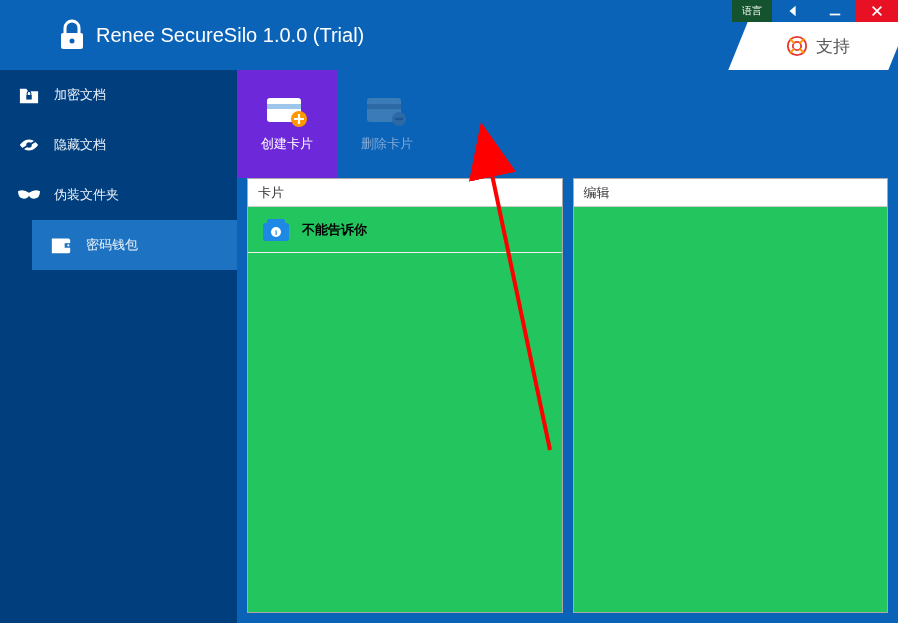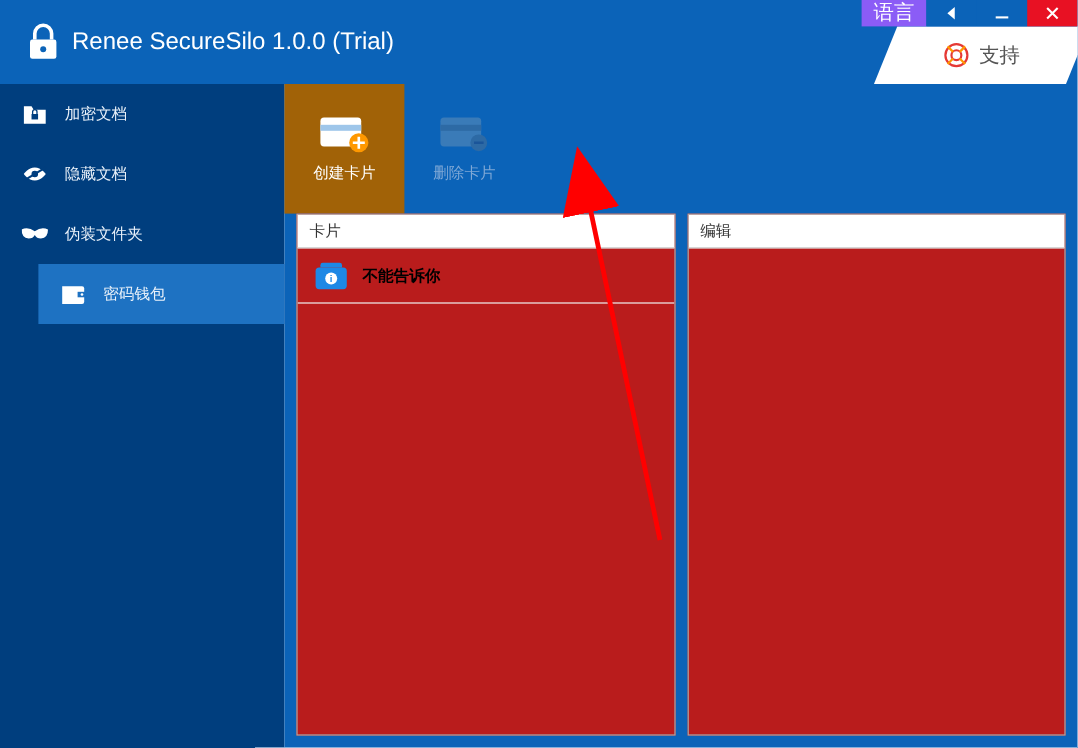--- a/index.html
+++ b/index.html
@@ -2,27 +2,27 @@
 <html><head>
 <meta charset="utf-8">
 <style>
 * { margin: 0; padding: 0; box-sizing: border-box; font-family: "Microsoft YaHei", Arial, sans-serif; }
 html, body { width: 898px; height: 623px; overflow: hidden; }
 
 .window { width: 898px; height: 623px; display: flex; flex-direction: column; background: #fff; position: relative; }
 
 
 .sysbar { position: absolute; top: 0; right: 0; display: flex; align-items: stretch; height: 22px; z-index: 20; }
-.sysbar .lang { color: #fff; font-size: 17px; padding: 0 10px; line-height: 22px; background: #8b5cf6; cursor: pointer; }
+.sysbar .lang { color: #fff; font-size: 10px; padding: 0 10px; line-height: 22px; background: #14532d; cursor: pointer; }
 .sysbar .btn { width: 42px; display: flex; align-items: center; justify-content: center; background: #0b63b8; cursor: pointer; }
 .sysbar .btn.close { background: #e81123; }
 .sysbar svg { width: 14px; height: 14px; fill: #fff; }
 
 
-.header { height: 70px; background: #0b63b8; display: flex; align-items: center; position: relative; }
+.header { height: 70px; background: #0b63b8; display: flex; align-items: center; position: relative; padding-left: 36px; }
 .title-wrap { display: flex; align-items: center; gap: 10px; padding-left: 22px; width: 430px; }
 .title-text { color: #fff; font-size: 20px; }
 
 
 .top-tabs { position: absolute; right: 0; bottom: 0; top: 22px; display: flex; align-items: stretch; }
 .top-tab { position: relative; width: 150px; display: flex; align-items: center; justify-content: center; gap: 8px; font-size: 17px; }
 .top-tab .skew { position: absolute; inset: 0; transform: skewX(-22deg); }
 .top-tab span, .top-tab .ticon { position: relative; z-index: 1; }
 .top-tab.register .skew { background: #f59a00; }
 .top-tab.register span { color: #fff; }
@@ -41,26 +41,26 @@
 .sidebar { width: 237px; background: #003e7e; display: flex; flex-direction: column; }
 .side-item { height: 50px; display: flex; align-items: center; gap: 14px; padding-left: 18px; color: #eaf2fa; font-size: 13px; cursor: pointer; }
 .side-item.selected { background: #1e72c2; margin-left: 32px; }
 .side-item .sicon { width: 22px; height: 22px; display: flex; align-items: center; justify-content: center; }
 
 
 .main { flex: 1; display: flex; flex-direction: column; background: #0b63b8; min-width: 0; }
 
 .toolbar { height: 108px; display: flex; }
 .tool-btn { width: 100px; display: flex; flex-direction: column; align-items: center; justify-content: center; gap: 8px; color: #fff; font-size: 13px; cursor: pointer; }
-.tool-btn.selected { background: #a16207; }
+.tool-btn.selected { background: #6d28d9; }
 .tool-btn.disabled { color: #7fa8d6; }
 .tool-btn .bicon { width: 44px; height: 32px; display: flex; align-items: center; justify-content: center; }
 
 .content { flex: 1; padding: 0 10px 10px 10px; display: flex; gap: 10px; min-height: 0; }
-.pane { flex: 1; background: #b91c1c; border: 1px solid #a9a9a9; display: flex; flex-direction: column; min-width: 0; }
+.pane { flex: 1; background: #22c55e; border: 1px solid #a9a9a9; display: flex; flex-direction: column; min-width: 0; }
 .pane-head { height: 28px; border-bottom: 1px solid #ccc; padding: 0 10px; font-size: 13px; color: #333; display: flex; align-items: center; background: #fff; }
 .pane-body { flex: 1; overflow: auto; }
 .card-item { height: 46px; display: flex; align-items: center; gap: 12px; padding: 0 14px; border-bottom: 1px solid #f0f0f0; cursor: pointer; font-size: 13px; font-weight: bold; }
 .card-item .cardicon { width: 28px; height: 24px; }
 
 
 .arrow-overlay { position: absolute; left: 0; top: 0; width: 898px; height: 623px; pointer-events: none; z-index: 30; }
 
 </style>
 </head>

